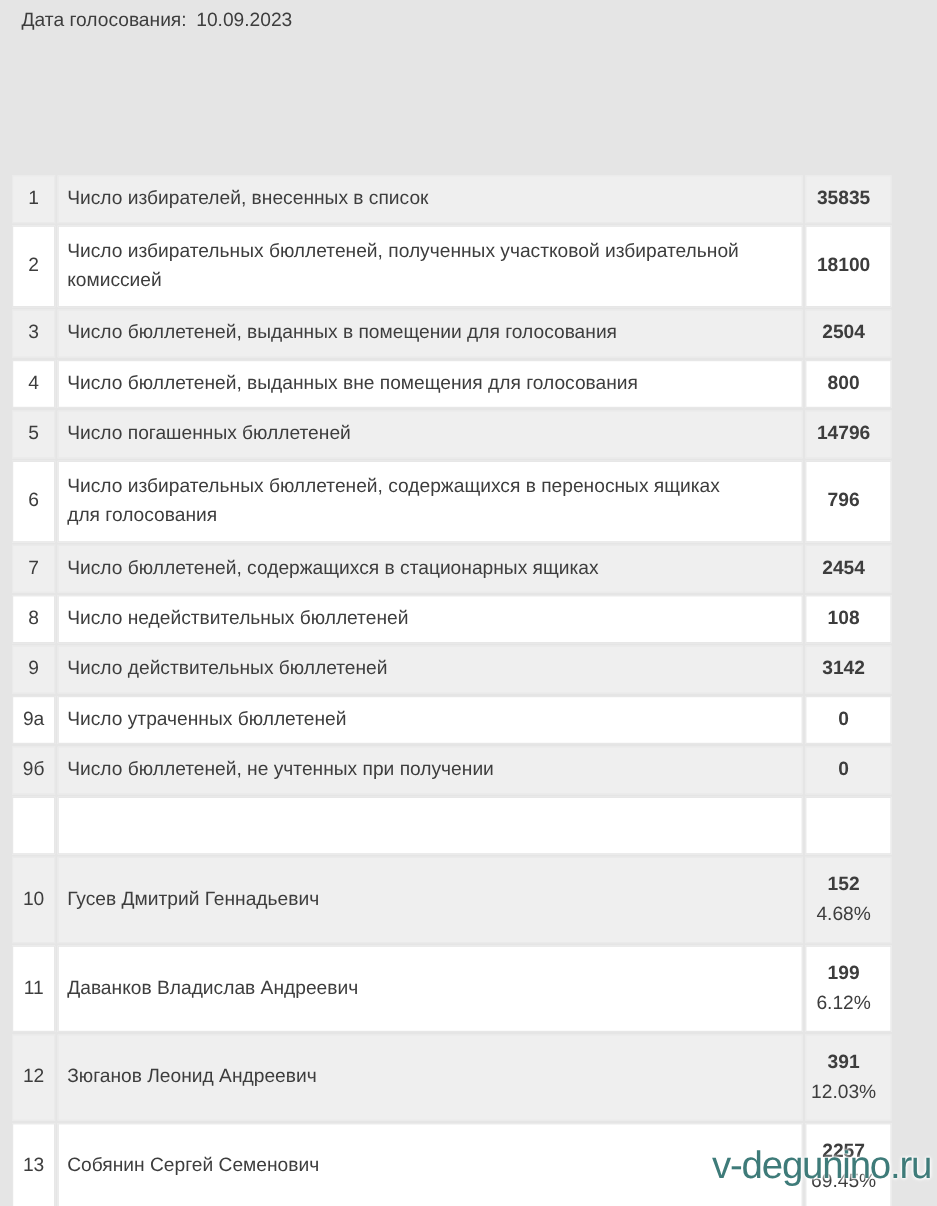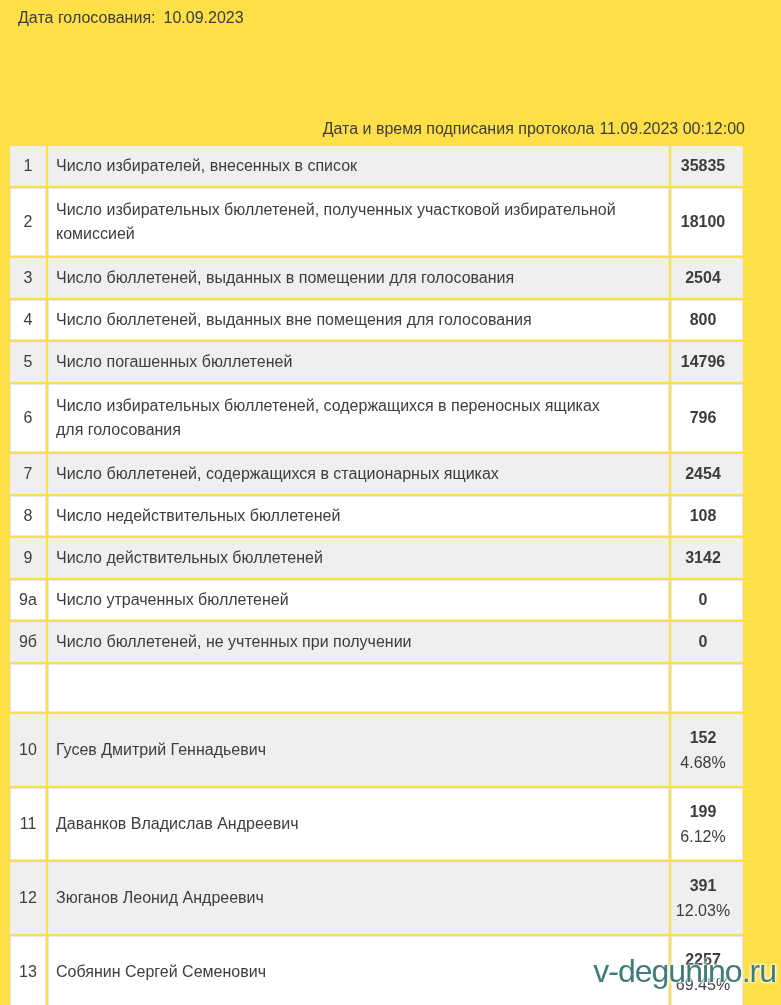--- a/index.html
+++ b/index.html
@@ -1,20 +1,20 @@
 <!DOCTYPE html>
 <html lang="ru"><head>
 <meta charset="utf-8">
 <style>
   html, body { margin: 0; padding: 0; background: #ffffff; }
   .page {
     position: relative;
     width: 781px;
     height: 1005px;
-    background: #fde047;
+    background: #e5e5e5;
     overflow: hidden;
     font-family: "Liberation Sans", "DejaVu Sans", sans-serif;
     color: #3d3d3d;
   }
 
   
   .hdr-line1 {
     position: absolute; left: 18px; top: 9px;
     font-size: 16px; white-space: nowrap;
   }
@@ -78,23 +78,20 @@
 <body>
 
 <div class="page">
 
   <div class="hdr-line1">
     <span>Дата голосования:</span><span class="val">10.09.2023</span>
   </div>
 
 
 
-  <div class="hdr-signed">
-    <span>Дата и время подписания протокола</span><span class="val">11.09.2023 00:12:00</span>
-  </div>
 
   <table class="protocol">
     <tbody>
       <tr class="r-single">
         <td class="num">1</td>
         <td class="label"><span class="lbl">Число избирателей, внесенных в список</span></td>
         <td class="value">35835</td>
       </tr>
       <tr class="r-double">
         <td class="num">2</td>

